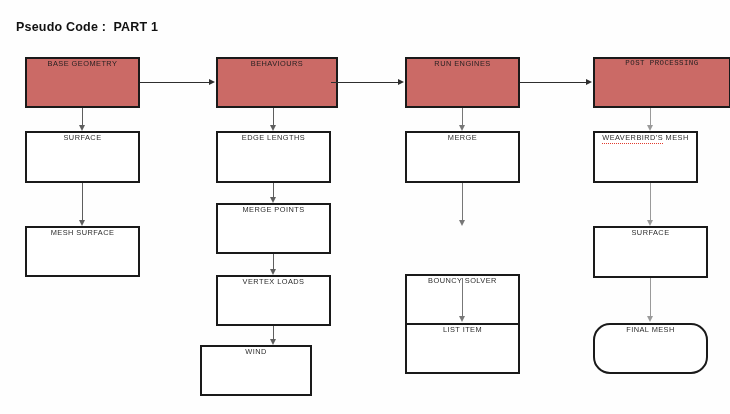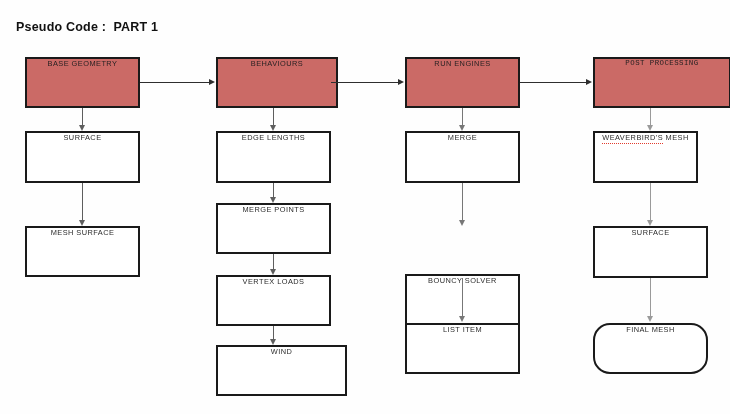--- a/index.html
+++ b/index.html
@@ -133,21 +133,21 @@
   <div class="conn-v dark" style="left:273px; top:254px; height:15px;"></div>
   <div class="arrow-down dark" style="left:270px; top:269px;"></div>
 
   <div class="node" style="left:216px; top:275px; width:115px; height:51px;">
     <span class="node-label">VERTEX LOADS</span>
   </div>
 
   <div class="conn-v dark" style="left:273px; top:326px; height:13px;"></div>
   <div class="arrow-down dark" style="left:270px; top:339px;"></div>
 
-  <div class="node" style="left:216px; top:345px; width:131px; height:51px;">
+  <div class="node" style="left:200px; top:345px; width:112px; height:51px;">
     <span class="node-label">WIND</span>
   </div>
 
   <div class="conn-h" style="left:331px; top:82px; width:67px;"></div>
   <div class="arrow-right" style="left:398px; top:78.5px;"></div>
 
   <div class="node header" style="left:405px; top:57px; width:115px; height:51px;">
     <span class="node-label">RUN ENGINES</span>
   </div>
 

